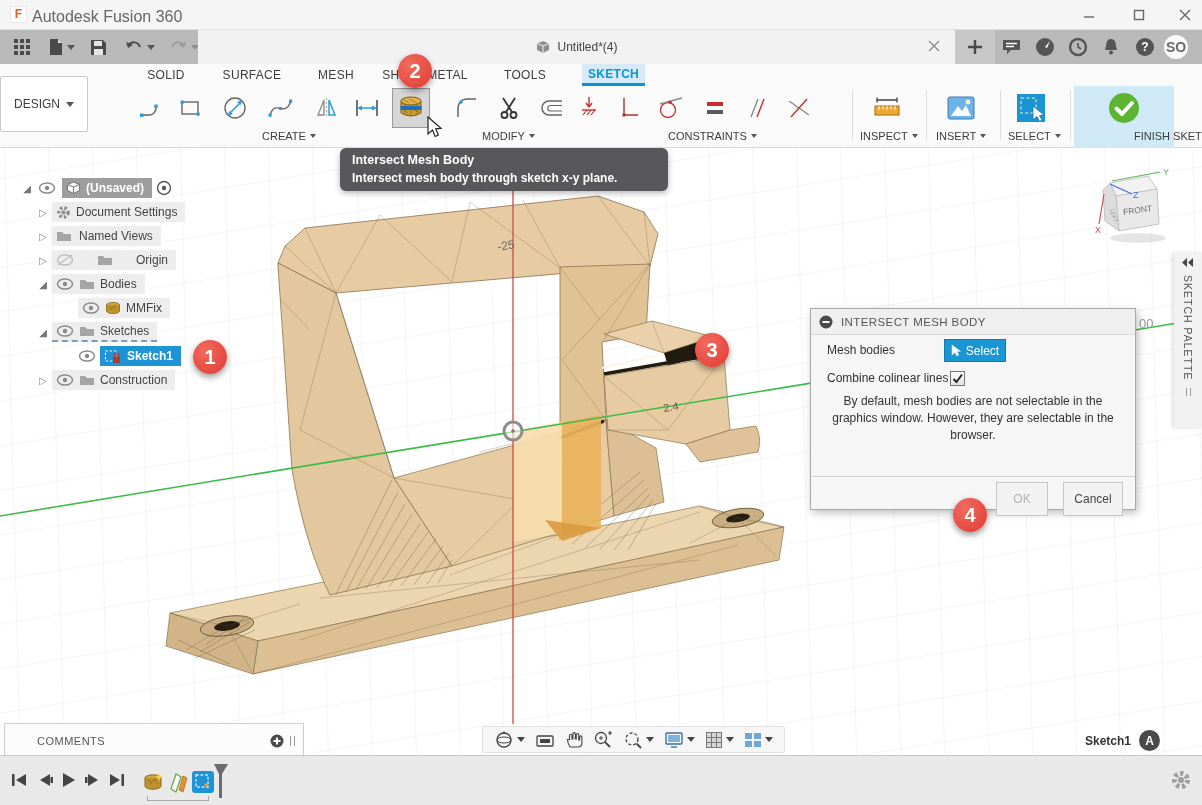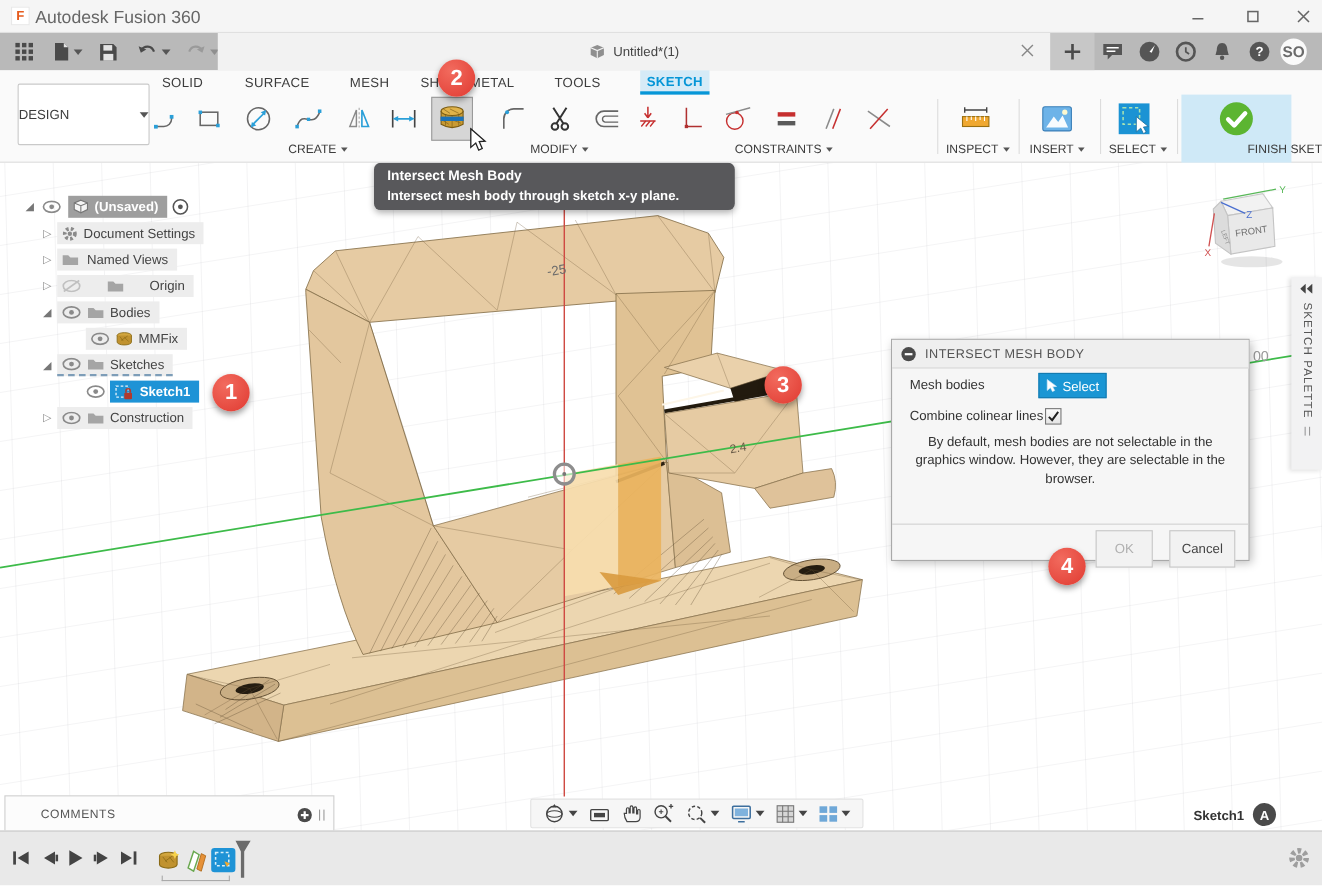--- a/index.html
+++ b/index.html
@@ -21,21 +21,21 @@
   #doctab { position:absolute; left:198px; top:0; width:757px; height:34px; background:#f2f2f2; display:flex; align-items:center; justify-content:center; }
   #doctab .title { font-size:12px; color:#444; margin-left:6px; }
   .tab-close { position:absolute; right:12px; top:9px; width:16px; height:16px; color:#777; }
   #plus-tile { position:absolute; left:955px; top:0; width:40px; height:34px; background:#c7c7c7; display:flex; align-items:center; justify-content:center; }
   .tb-icon { position:absolute; top:5px; width:24px; height:24px; display:flex; align-items:center; justify-content:center; }
   .avatar { position:absolute; left:1164px; top:5px; width:24px; height:24px; border-radius:50%; background:#fafafa; color:#6b6b6b; font-size:14px; font-weight:bold; display:flex; align-items:center; justify-content:center; }
   
   #ribbon { position:absolute; left:0; top:64px; width:1202px; height:84px; background:#fafafa; border-bottom:1px solid #d8d8d8; }
   .rtab { position:absolute; top:0; height:22px; font-size:12px; color:#3c3c3c; display:flex; align-items:center; justify-content:center; letter-spacing:.3px; }
   .rtab.active { background:#d6ebf7; color:#0696d7; border-bottom:3px solid #0696d7; font-weight:bold; }
-  #design-box { position:absolute; left:16px; top:12px; width:120px; height:56px; background:#fff; border:1px solid #c9c9c9; border-radius:2px; display:flex; align-items:center; justify-content:space-between; font-size:12px; color:#3c3c3c; }
+  #design-box { position:absolute; left:0; top:12px; width:88px; height:56px; background:#fff; border:1px solid #c9c9c9; border-radius:2px; display:flex; align-items:center; justify-content:center; font-size:12px; color:#3c3c3c; }
   .tile { position:absolute; top:24px; width:38px; height:40px; display:flex; align-items:center; justify-content:center; }
   .tile.pressed { background:#d6d6d6; border:1px solid #9a9a9a; }
   .grp-label { position:absolute; top:66px; font-size:11px; color:#3c3c3c; white-space:nowrap; display:flex; align-items:center; }
   .grp-label .caret-dn { border-top-width:4px; border-left-width:3.5px; border-right-width:3.5px; margin-left:4px; }
   .vsep { position:absolute; top:26px; width:1px; height:50px; background:#dcdcdc; }
   #finish-block { position:absolute; left:1074px; top:22px; width:100px; height:62px; background:#cfe9f7; }
   
   #canvas { position:absolute; left:0; top:148px; width:1202px; height:607px; background:#fff; overflow:hidden; }
   #scene { position:absolute; left:0; top:0; }
   
@@ -149,21 +149,21 @@
             <path d="M18 3 L16 9 L11 6 Z" fill="#9a9a9a"></path>
           </svg>
           <span class="caret-dn caret-dis"></span>
         </span>
     </div>
     <div id="doctab">
       <svg width="16" height="15">
           <path d="M8 1 L14 3.5 V10 L8 13 L2 10 V3.5 Z" fill="#8f8f8f"></path>
           <path d="M2 3.5 L8 6 L14 3.5 M8 6 V13" stroke="#f2f2f2" fill="none"></path>
         </svg>
-      <span class="title">Untitled*(1)</span>
+      <span class="title">Untitled*(4)</span>
       <span class="tab-close"><svg width="14" height="14">
             <path d="M2 2 L12 12 M12 2 L2 12" stroke="#888" stroke-width="1.3"></path>
           </svg></span>
     </div>
     <div id="plus-tile">
         <svg width="16" height="16">
           <path d="M8 1 V15 M1 8 H15" stroke="#4a4a4a" stroke-width="2.4"></path>
         </svg>
       </div>
     <span class="tb-icon" style="left:1000px">

